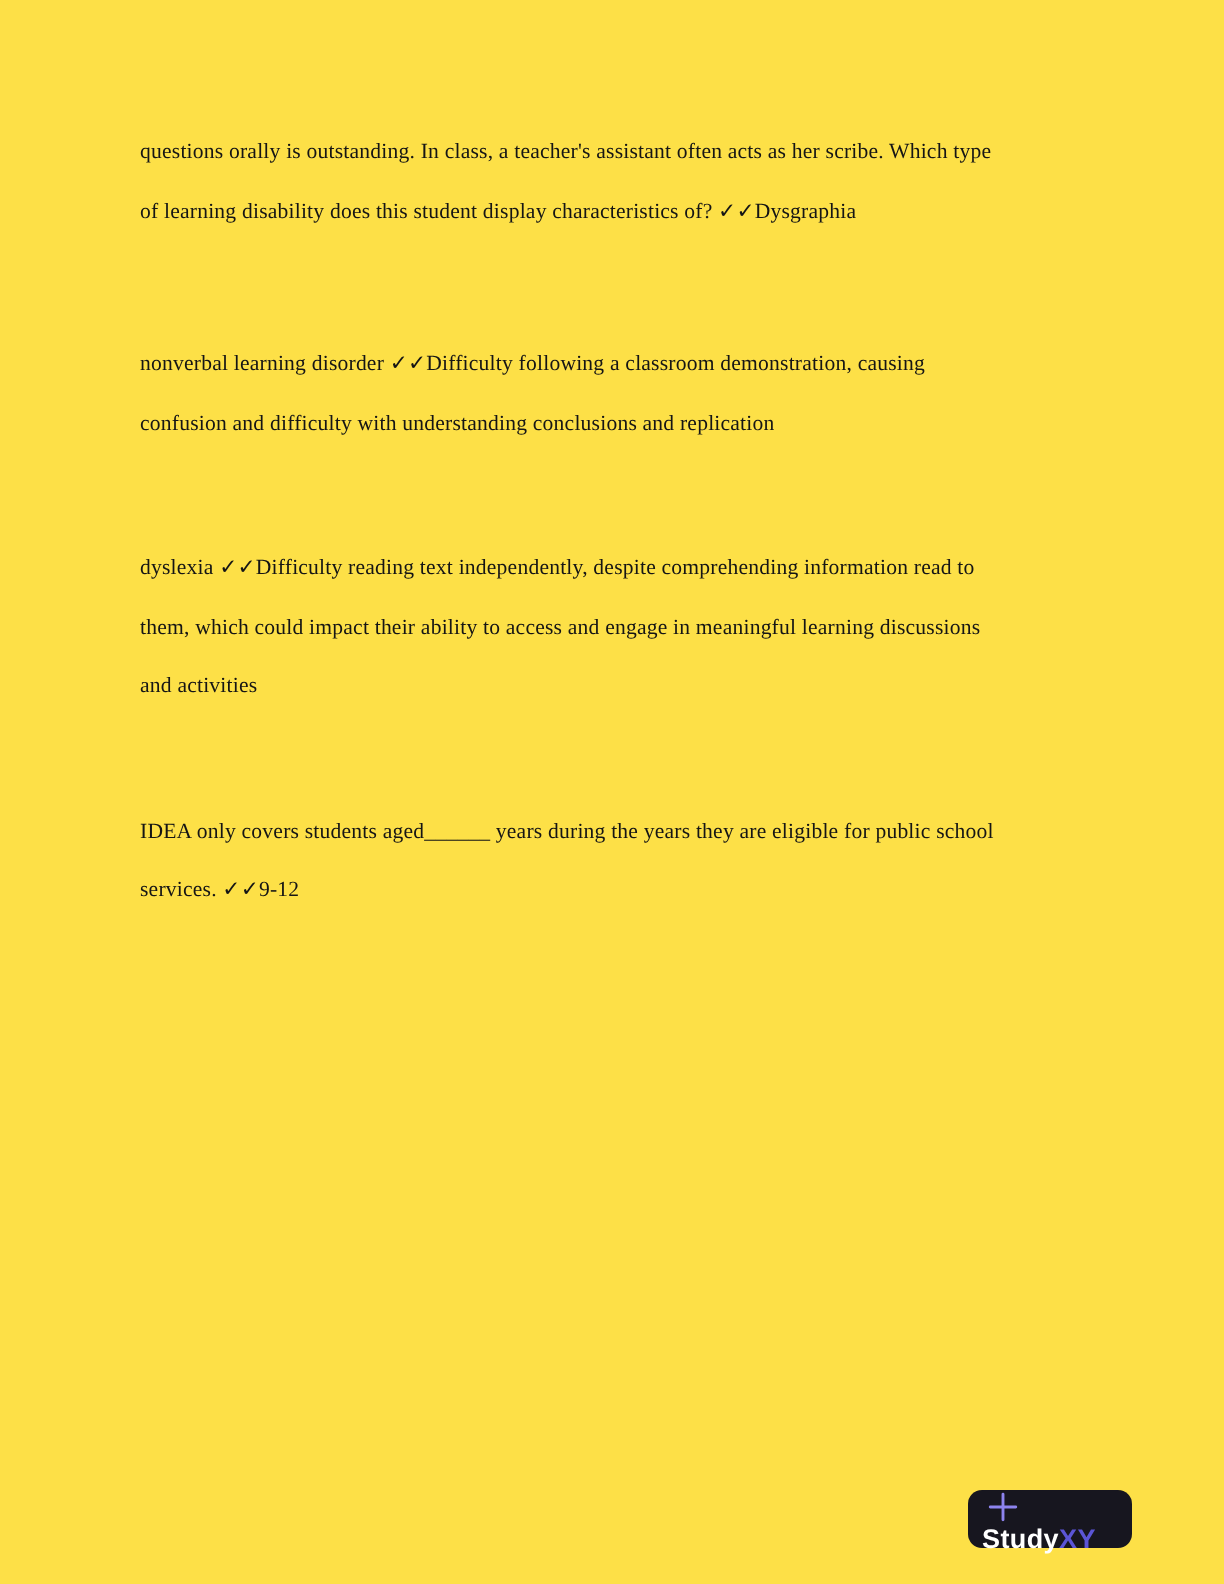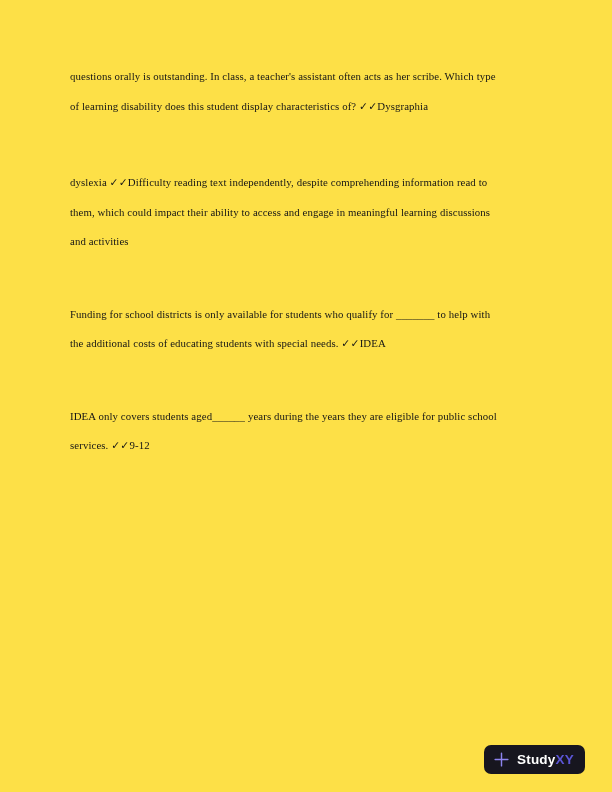--- a/index.html
+++ b/index.html
@@ -30,28 +30,29 @@
     white-space: pre;
     letter-spacing: 0.1px;
   }
   .para:first-child {
     margin-bottom: 47px;
   }
   .logo-badge {
     position: absolute;
     left: 484px;
     top: 745px;
-    width: 101px;
+    width: 82px;
     height: 29px;
     background: #17161f;
     border-radius: 7px;
     display: flex;
-    align-items: center;
+    align-items: flex-start;
     padding: 0;
     box-sizing: border-box;
+    flex-direction: column;
   }
   .logo-plus {
     width: 17px;
     height: 17px;
     margin-left: 9px;
     flex: 0 0 auto;
   }
   .logo-text {
     font-family: "Liberation Sans", "DejaVu Sans", sans-serif;
     font-weight: 700;
@@ -63,25 +64,25 @@
   .logo-text .t1 { color: #ffffff; }
   .logo-text .t2 { color: #5b55d6; }
 </style>
 </head>
 <body>
 
 <div class="page">
   <div class="content">
     <p class="para">questions orally is outstanding. In class, a teacher's assistant often acts as her scribe. Which type
 of learning disability does this student display characteristics of? ✓✓Dysgraphia</p>
+    <p class="para">nonverbal learning disorder ✓✓Difficulty following a classroom demonstration, causing
+confusion and difficulty with understanding conclusions and replication</p>
     <p class="para">dyslexia ✓✓Difficulty reading text independently, despite comprehending information read to
 them, which could impact their ability to access and engage in meaningful learning discussions
 and activities</p>
-    <p class="para">Funding for school districts is only available for students who qualify for _______ to help with
-the additional costs of educating students with special needs. ✓✓IDEA</p>
     <p class="para">IDEA only covers students aged______ years during the years they are eligible for public school
 services. ✓✓9-12</p>
   </div>
 
   <div class="logo-badge">
     <svg class="logo-plus" viewBox="0 0 20 20" aria-hidden="true">
       <path d="M10 2.5 V17.5 M2.5 10 H17.5" stroke="#8d83ee" stroke-width="1.7" stroke-linecap="round" fill="none"></path>
     </svg>
     <span class="logo-text"><span class="t1">Study</span><span class="t2">XY</span></span>
   </div>

